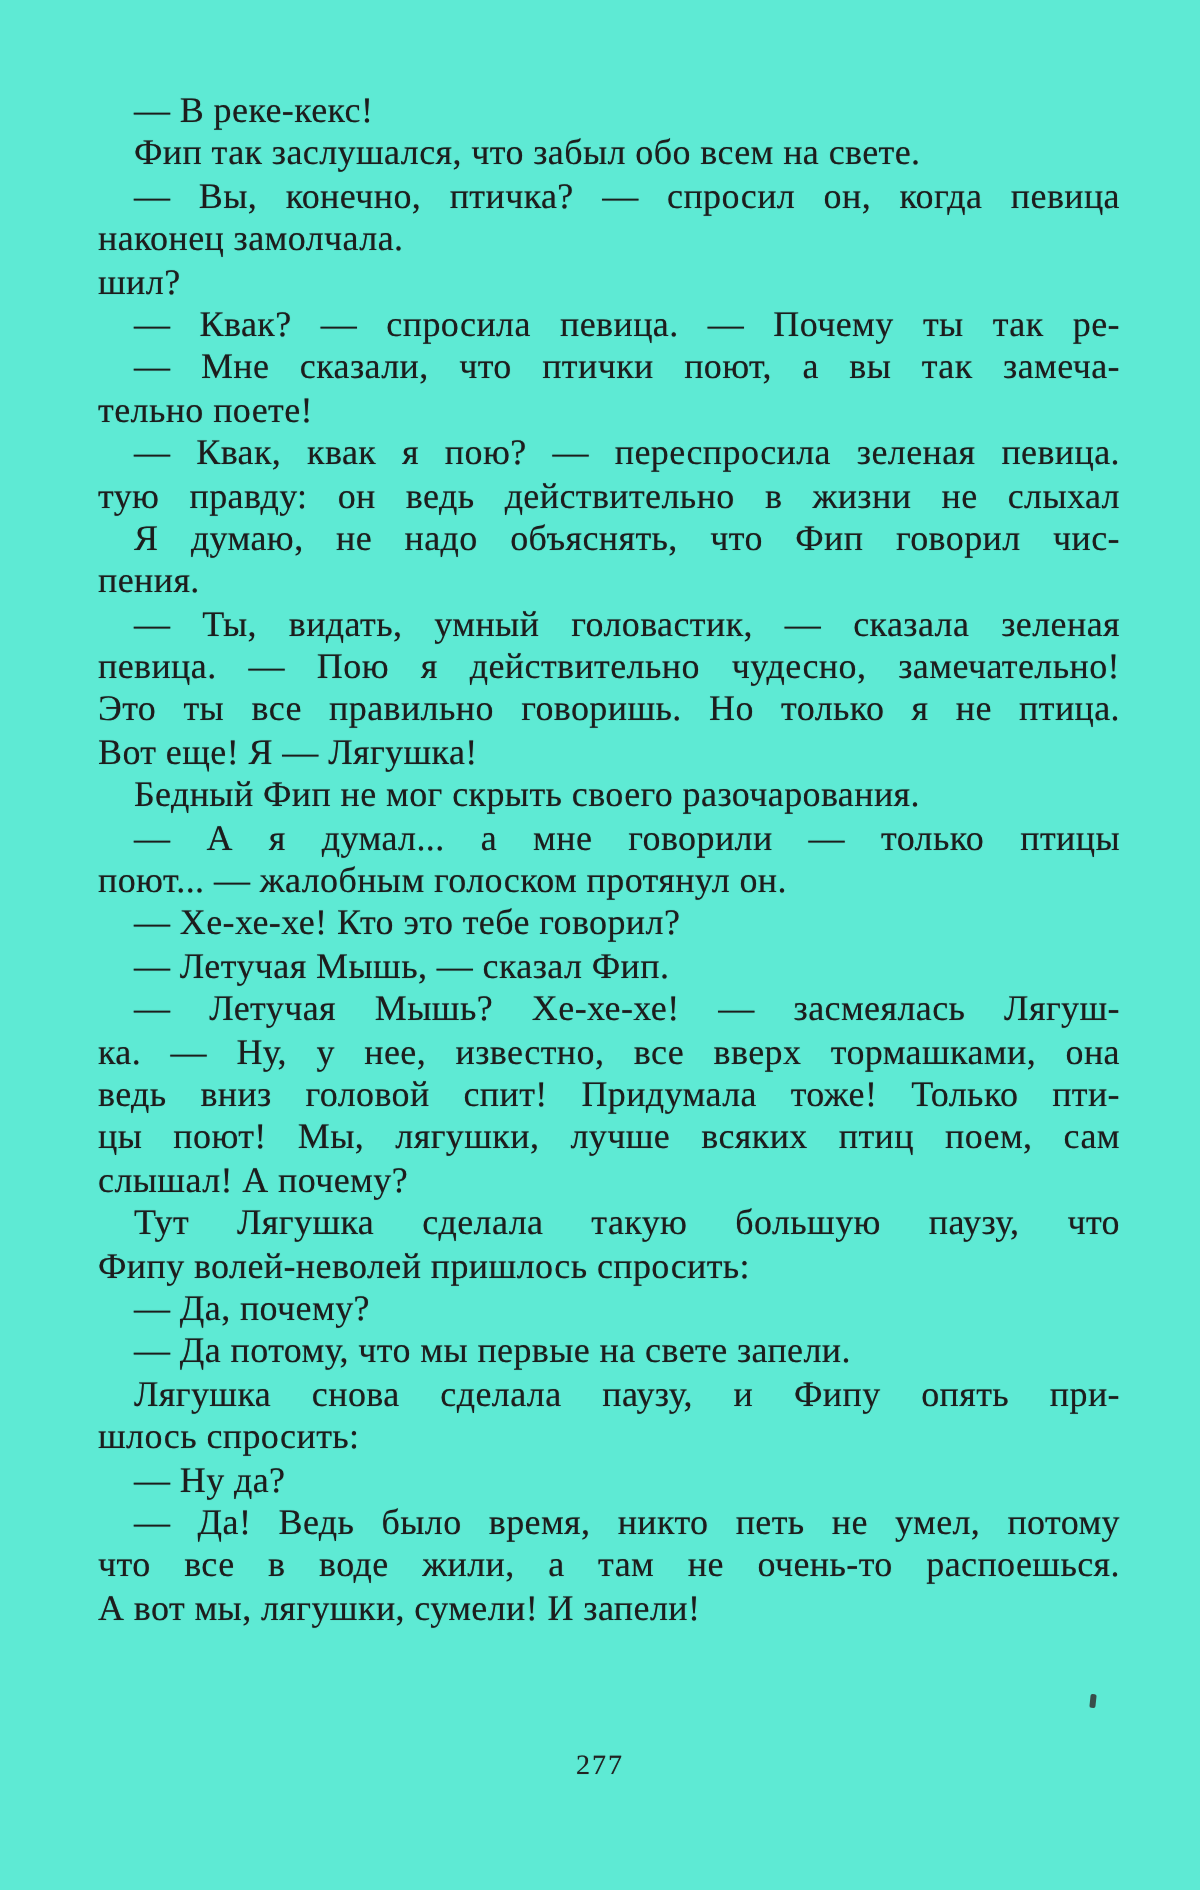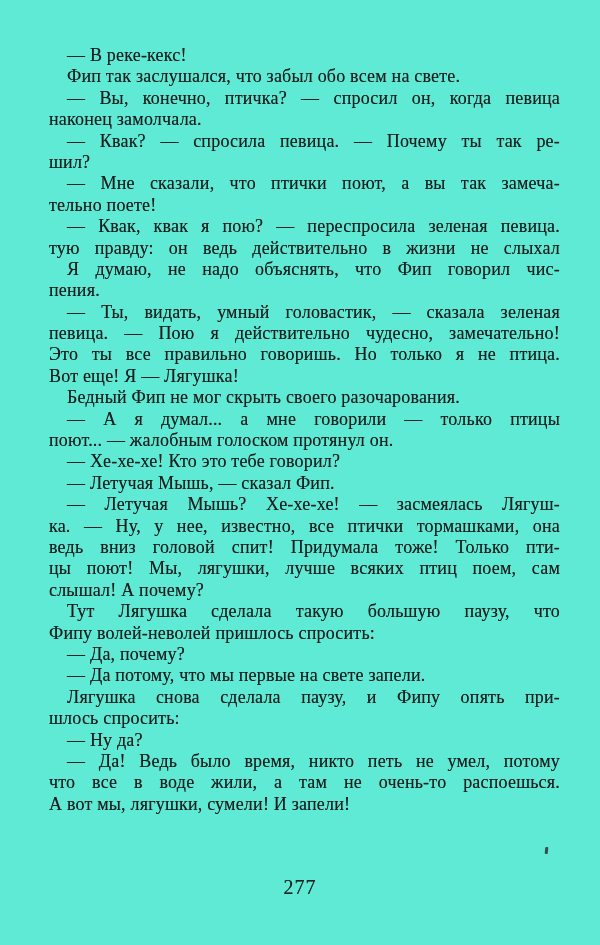--- a/index.html
+++ b/index.html
@@ -40,21 +40,21 @@
     text-align-last: justify;
     text-justify: inter-word;
     font-family: Liberation Serif, serif;
   }
   .page-number {
     position: absolute;
     top: 876px;
     left: 0;
     width: 600px;
     text-align: center;
-    font-size: 20px;
+    font-size: 14px;
     letter-spacing: 1px;
     color: #222222;
     text-shadow: 0 0 0.4px rgba(20,20,20,0.55);
   }
   .ink-speck {
     position: absolute;
     left: 545px;
     top: 847px;
     width: 3px;
     height: 7px;
@@ -66,39 +66,39 @@
 </style>
 </head>
 <body>
 
 <div class="page">
   <div class="text-block" id="text-block">
       <div class="line indent">— В реке-кекс!</div>
       <div class="line indent">Фип так заслушался, что забыл обо всем на свете.</div>
       <div class="line indent just">— Вы, конечно, птичка? — спросил он, когда певица</div>
       <div class="line">наконец замолчала.</div>
+      <div class="line">шил?</div>
       <div class="line indent just">— Квак? — спросила певица. — Почему ты так ре-</div>
-      <div class="line">шил?</div>
       <div class="line indent just">— Мне сказали, что птички поют, а вы так замеча-</div>
       <div class="line">тельно поете!</div>
       <div class="line indent just">— Квак, квак я пою? — переспросила зеленая певица.</div>
       <div class="line just">тую правду: он ведь действительно в жизни не слыхал</div>
       <div class="line indent just">Я думаю, не надо объяснять, что Фип говорил чис-</div>
       <div class="line">пения.</div>
       <div class="line indent just">— Ты, видать, умный головастик, — сказала зеленая</div>
       <div class="line just">певица. — Пою я действительно чудесно, замечательно!</div>
       <div class="line just">Это ты все правильно говоришь. Но только я не птица.</div>
       <div class="line">Вот еще! Я — Лягушка!</div>
       <div class="line indent">Бедный Фип не мог скрыть своего разочарования.</div>
       <div class="line indent just">— А я думал... а мне говорили — только птицы</div>
       <div class="line">поют... — жалобным голоском протянул он.</div>
       <div class="line indent">— Хе-хе-хе! Кто это тебе говорил?</div>
       <div class="line indent">— Летучая Мышь, — сказал Фип.</div>
       <div class="line indent just">— Летучая Мышь? Хе-хе-хе! — засмеялась Лягуш-</div>
-      <div class="line just">ка. — Ну, у нее, известно, все птички тормашками, она</div>
+      <div class="line just">ка. — Ну, у нее, известно, все вверх тормашками, она</div>
       <div class="line just">ведь вниз головой спит! Придумала тоже! Только пти-</div>
       <div class="line just">цы поют! Мы, лягушки, лучше всяких птиц поем, сам</div>
       <div class="line">слышал! А почему?</div>
       <div class="line indent just">Тут Лягушка сделала такую большую паузу, что</div>
       <div class="line">Фипу волей-неволей пришлось спросить:</div>
       <div class="line indent">— Да, почему?</div>
       <div class="line indent">— Да потому, что мы первые на свете запели.</div>
       <div class="line indent just">Лягушка снова сделала паузу, и Фипу опять при-</div>
       <div class="line">шлось спросить:</div>
       <div class="line indent">— Ну да?</div>

